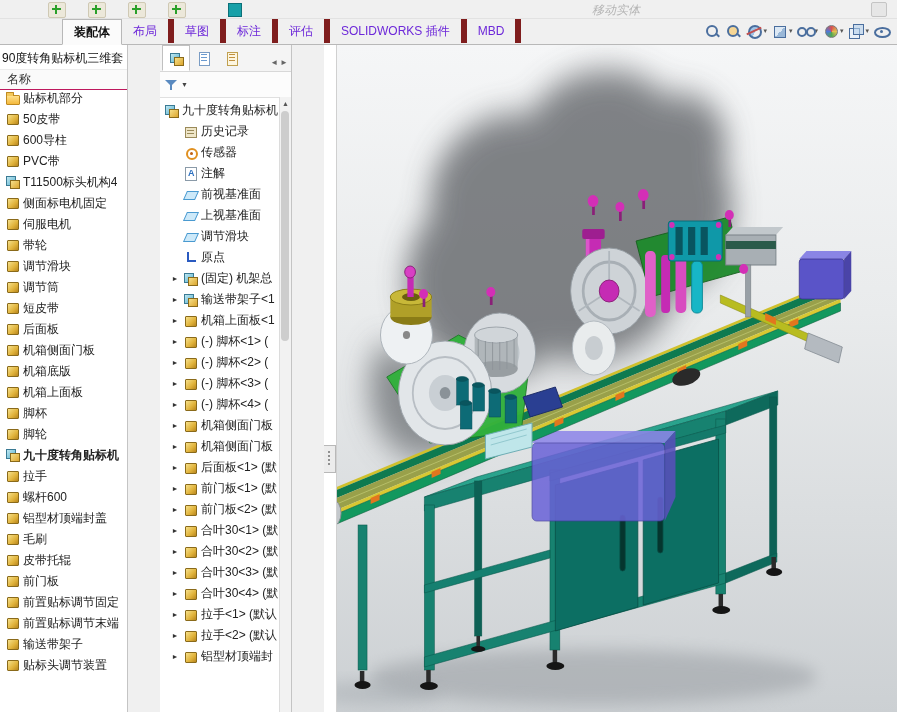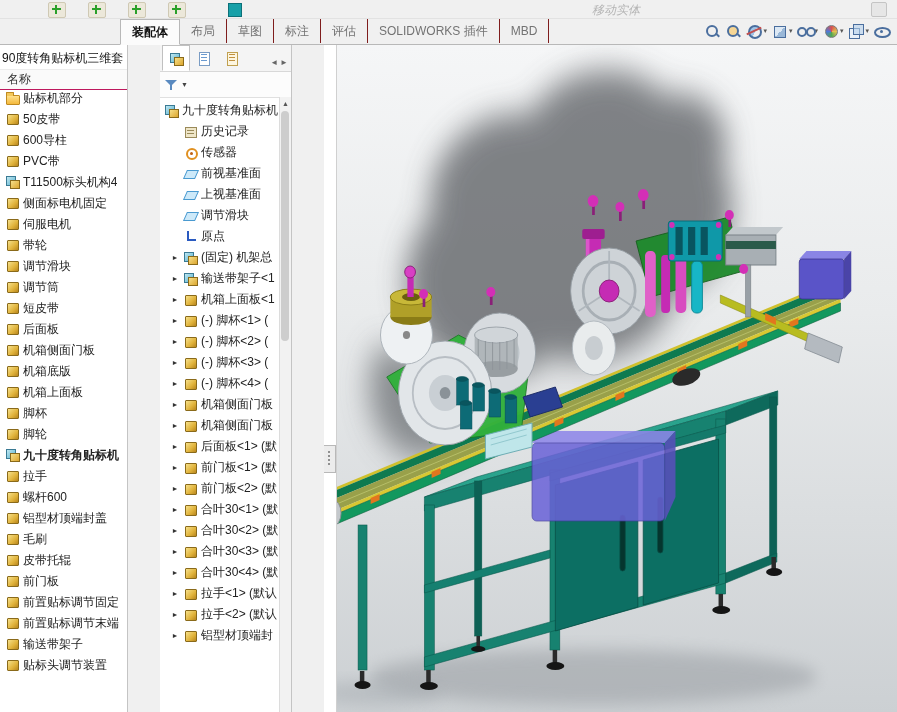--- a/index.html
+++ b/index.html
@@ -10,22 +10,22 @@
   .top-strip{position:relative;height:18px;background:#f0f0f0;border-bottom:1px solid #e2e2e2;}
   .plus-btn{position:absolute;top:2px;width:16px;height:14px;background:#ece8da;border:1px solid #cfc9b4;border-radius:2px;}
   .plus-btn::before{content:"";position:absolute;left:6px;top:2px;width:2px;height:9px;background:#2aa02a;}
   .plus-btn::after{content:"";position:absolute;left:3px;top:5px;width:9px;height:2px;background:#2aa02a;}
   .teal-sq{position:absolute;top:3px;left:228px;width:12px;height:12px;background:#17a0a8;border:1px solid #0c7078;}
   .disabled-label{position:absolute;left:592px;top:2px;color:#b4b4b4;font-size:12px;font-style:italic;}
   .strip-right-ic{position:absolute;right:10px;top:2px;width:14px;height:13px;border:1px solid #c4c4c4;background:#e6e6e6;border-radius:2px;}
 
   
   .tab-row{position:relative;height:25px;background:#f0f0f0;border-bottom:1px solid #b8b8b8;display:flex;align-items:flex-end;}
-  .tabs{display:flex;margin-left:120px;height:25px;}
-  .tab{display:flex;align-items:center;padding:0 11px;height:24px;border-right:1px solid #7f1d1d;color:#737373;cursor:default;white-space:nowrap;}
+  .tabs{display:flex;margin-left:62px;height:25px;}
+  .tab{display:flex;align-items:center;padding:0 11px;height:24px;border-right:6px solid #7f1d1d;color:#6d28d9;cursor:default;white-space:nowrap;}
   .tab.active{background:#fbfbfb;border:1px solid #b8b8b8;border-bottom:1px solid #fbfbfb;font-weight:bold;color:#111;}
   
   .vt{position:absolute;right:6px;top:1px;display:flex;align-items:center;gap:3px;}
   .vt-btn{display:flex;align-items:center;height:22px;padding:0 1px;border-radius:2px;}
   .vt .ic{position:relative;width:16px;height:16px;flex:0 0 16px;}
   .vt-caret{display:none;font-size:7px;color:#555;margin-left:1px;}
   .vt-btn.has-caret .vt-caret{display:inline;}
 
   .ic{position:relative;display:inline-block;width:15px;height:15px;flex:0 0 15px;}
 
@@ -377,20 +377,25 @@
               <span class="ic ic-history"></span>
               <span class="lbl">历史记录</span>
             </div>
 
             <div class="tree-row child no-arrow">
               <span class="arrow">►</span>
               <span class="ic ic-sensor"></span>
               <span class="lbl">传感器</span>
             </div>
 
+            <div class="tree-row child no-arrow">
+              <span class="arrow">►</span>
+              <span class="ic ic-annotation"></span>
+              <span class="lbl">注解</span>
+            </div>
 
             <div class="tree-row child no-arrow">
               <span class="arrow">►</span>
               <span class="ic ic-plane"></span>
               <span class="lbl">前视基准面</span>
             </div>
 
             <div class="tree-row child no-arrow">
               <span class="arrow">►</span>
               <span class="ic ic-plane"></span>

